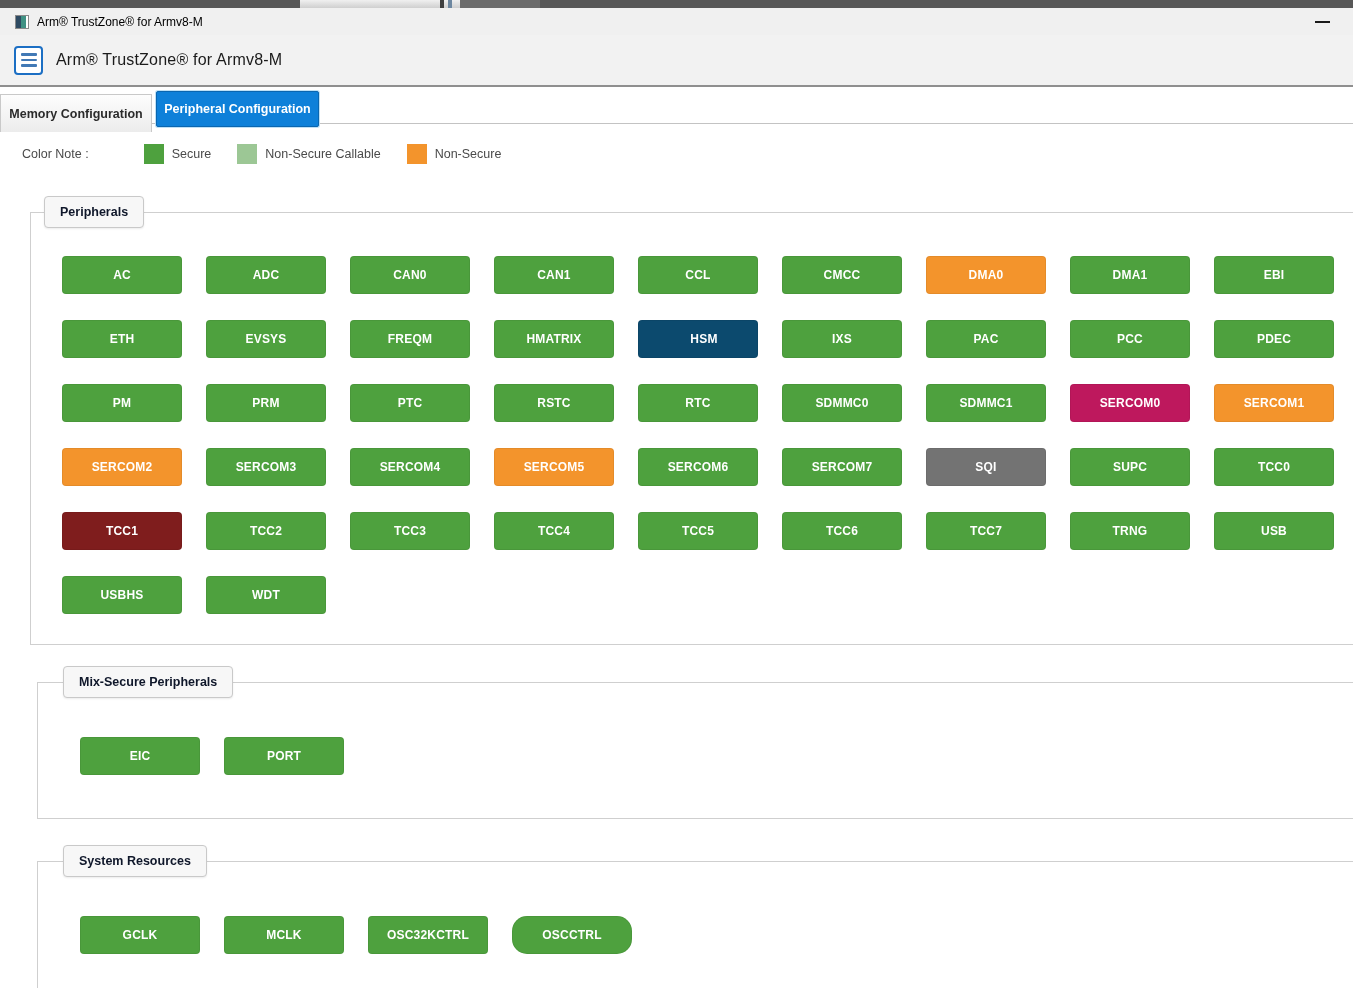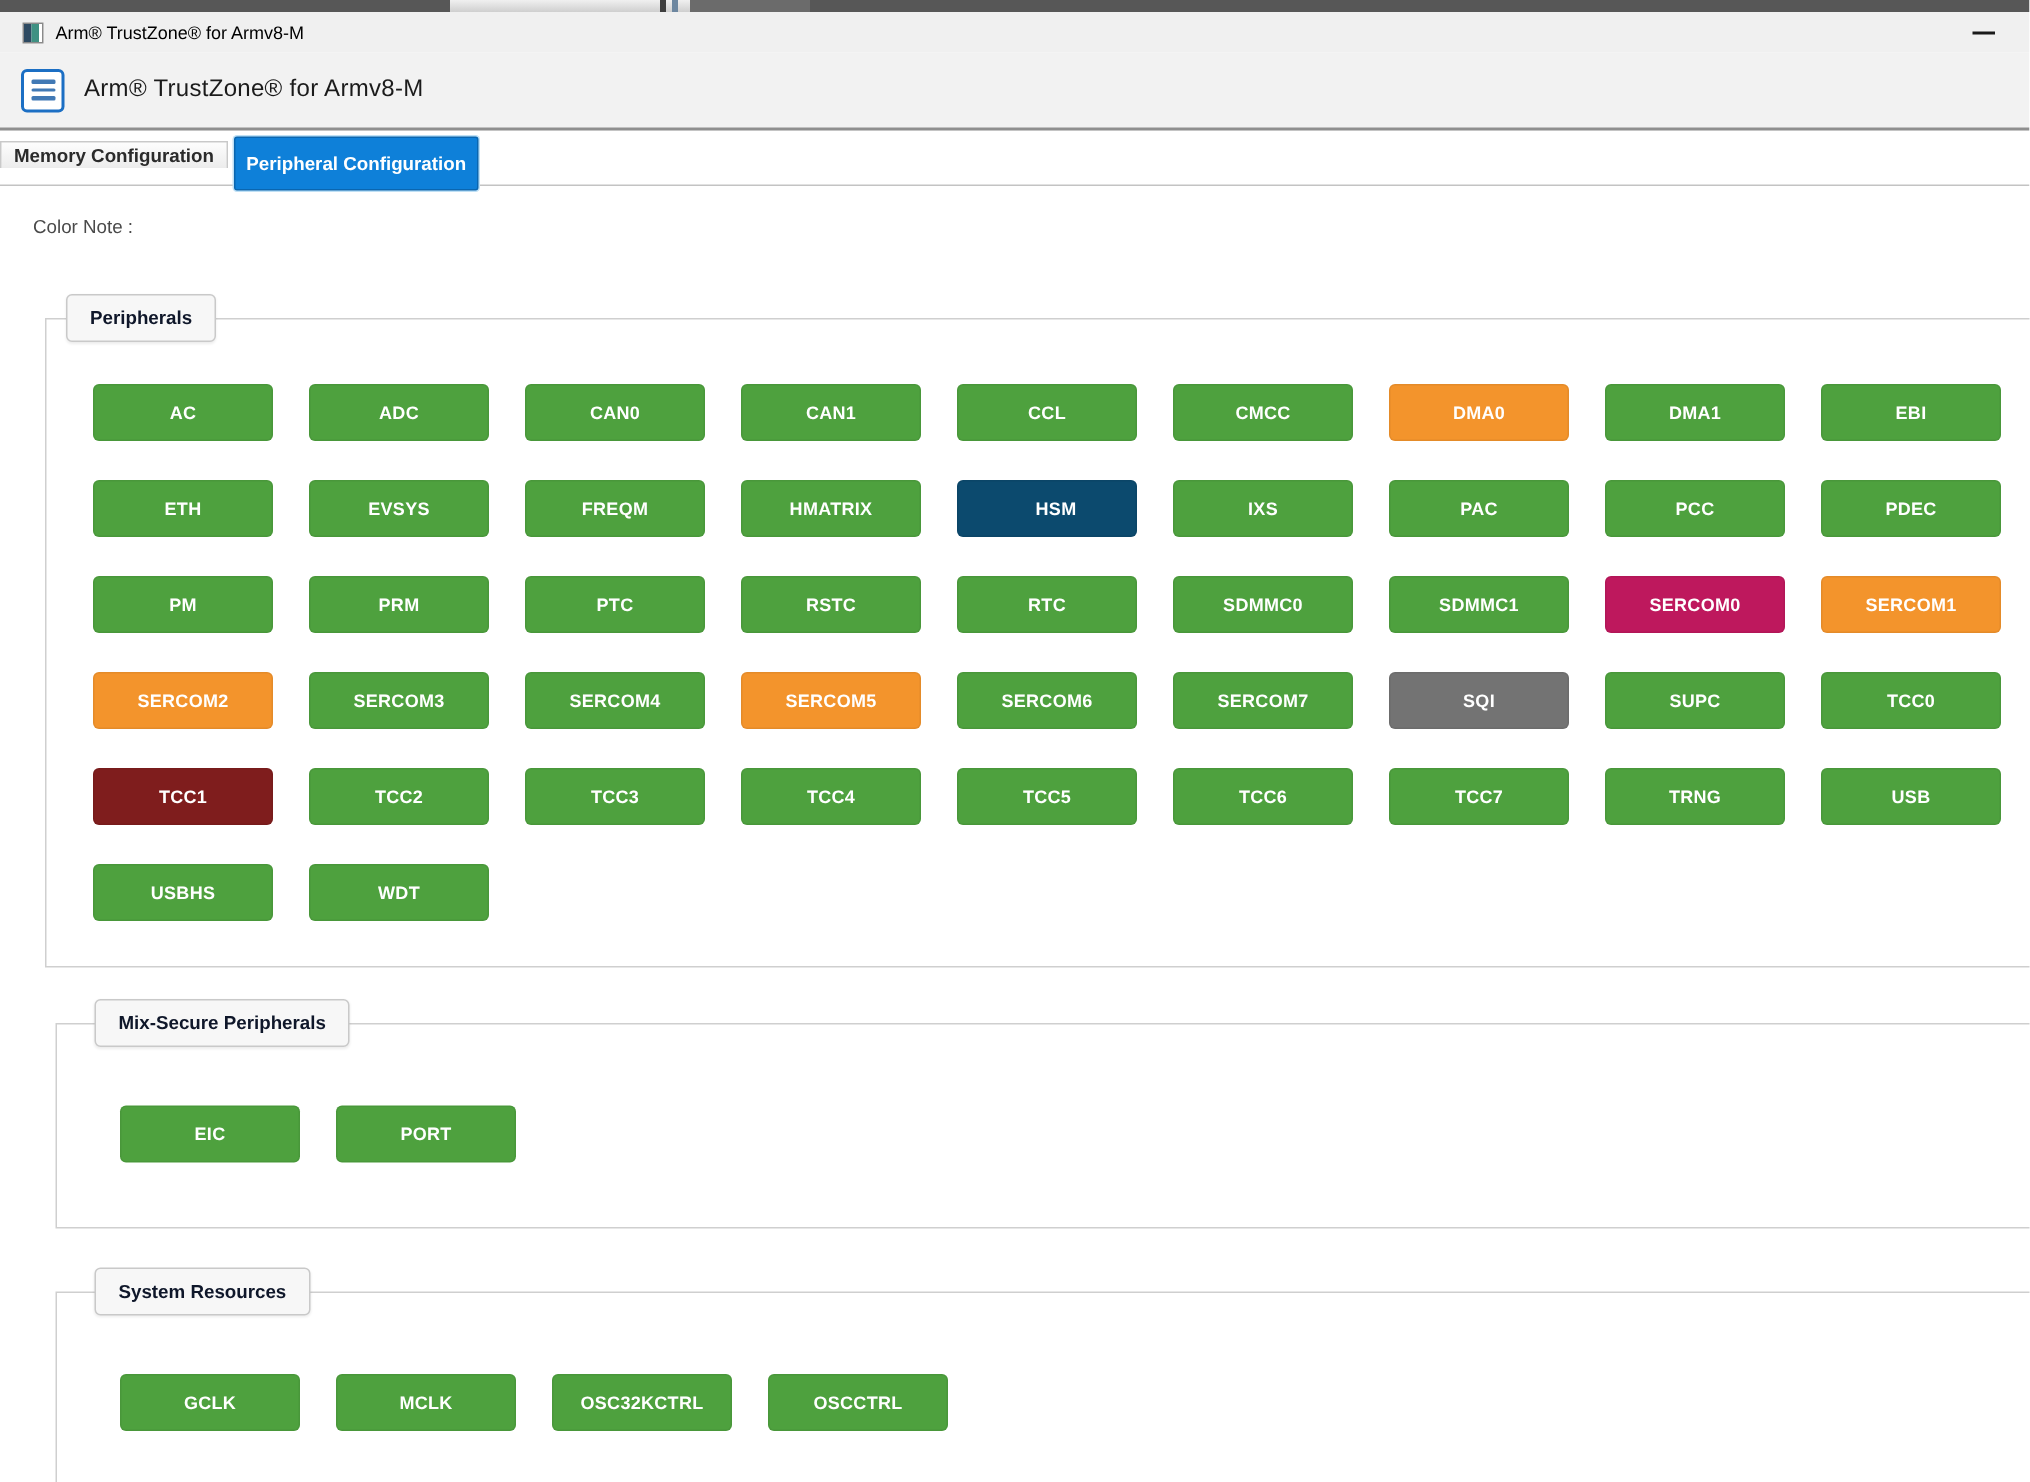--- a/index.html
+++ b/index.html
@@ -35,21 +35,21 @@
     background:#f2f2f2; border-bottom:2px solid #8f8f8f; display:flex; align-items:center; }
   .menu-btn { margin-left:14px; width:29px; height:29px; background:#ffffff;
     border:2px solid #1c6fc4; border-radius:4px; display:flex; flex-direction:column;
     align-items:center; justify-content:center; gap:3px; cursor:pointer; }
   .menu-btn span { display:block; width:16px; height:2.5px; background:#4179b5; border-radius:1px; }
   .page-title { margin-left:13px; font-size:16px; font-weight:400; color:#1b1b1b; letter-spacing:.2px; }
 
   
   .tabstrip { position:absolute; top:94px; left:0; width:1353px; height:30px;
     border-bottom:1px solid #c3c3c3; display:flex; }
-  .tab { height:18px; display:flex; align-items:center; justify-content:center;
+  .tab { height:38px; display:flex; align-items:center; justify-content:center;
     font-size:12.5px; font-weight:bold; cursor:pointer; }
   .tab.inactive { width:152px; color:#2b2b2b; background:linear-gradient(#fdfdfd,#ececec);
     border:1px solid #c9c9c9; border-bottom:none; }
   .tab.active { position:relative; top:-3px; height:36px; width:163px; margin-left:4px;
     background:#0e80d9; color:#ffffff; border:1px solid #0a66b0; border-radius:2px;
     box-shadow:0 0 0 1px #bfe0f5; z-index:3; }
 
   
   .legend { position:absolute; top:144px; left:22px; display:flex; align-items:center;
     font-size:12.5px; color:#4a4a4a; }
@@ -109,20 +109,34 @@
   <h1 class="page-title">Arm® TrustZone® for Armv8-M</h1>
 </div>
 
 <div class="tabstrip">
   <div class="tab inactive">Memory Configuration</div>
   <div class="tab active">Peripheral Configuration</div>
 </div>
 
 <div class="legend">
   <span class="legend-label">Color Note :</span>
+  <span id="legend-items" style="display:flex;align-items:center;">
+      <span class="legend-item">
+        <span class="legend-swatch" style="background: rgb(78, 161, 62);"></span>
+        <span>Secure</span>
+      </span>
+      <span class="legend-item">
+        <span class="legend-swatch" style="background: rgb(156, 199, 149);"></span>
+        <span>Non-Secure Callable</span>
+      </span>
+      <span class="legend-item">
+        <span class="legend-swatch" style="background: rgb(243, 148, 44);"></span>
+        <span>Non-Secure</span>
+      </span>
+    </span>
 </div>
 
 <div id="sections">
     <div class="groupbox sec-peripherals">
       <div class="gb-label">Peripherals</div>
       <div class="btn-grid">
         <button class="pbtn" style="background: rgb(78, 161, 62);">AC</button>
         <button class="pbtn" style="background: rgb(78, 161, 62);">ADC</button>
         <button class="pbtn" style="background: rgb(78, 161, 62);">CAN0</button>
         <button class="pbtn" style="background: rgb(78, 161, 62);">CAN1</button>
@@ -177,16 +191,16 @@
         <button class="pbtn" style="background: rgb(78, 161, 62);">EIC</button>
         <button class="pbtn" style="background: rgb(78, 161, 62);">PORT</button>
       </div>
     </div>
     <div class="groupbox sec-system">
       <div class="gb-label">System Resources</div>
       <div class="btn-grid">
         <button class="pbtn" style="background: rgb(78, 161, 62);">GCLK</button>
         <button class="pbtn" style="background: rgb(78, 161, 62);">MCLK</button>
         <button class="pbtn" style="background: rgb(78, 161, 62);">OSC32KCTRL</button>
-        <button class="pbtn" style="background: rgb(78, 161, 62);">OSCCTRL</button>
+        <button class="pbtn" style="background: rgb(78, 161, 62); border-radius: 15px;">OSCCTRL</button>
       </div>
     </div>
   </div>
 
 </body></html>

